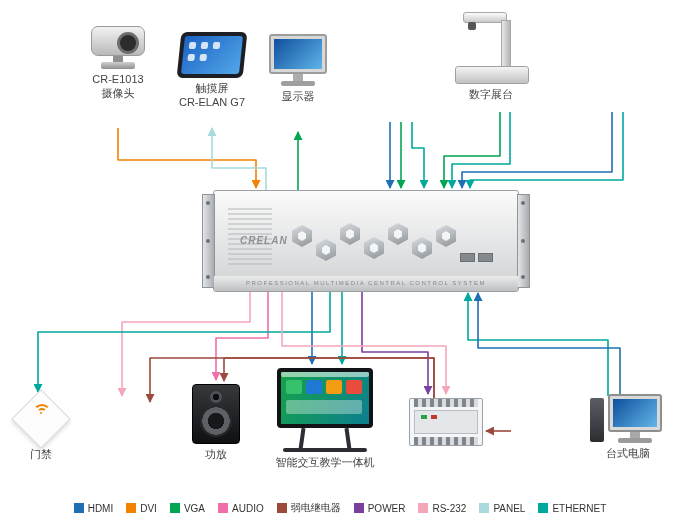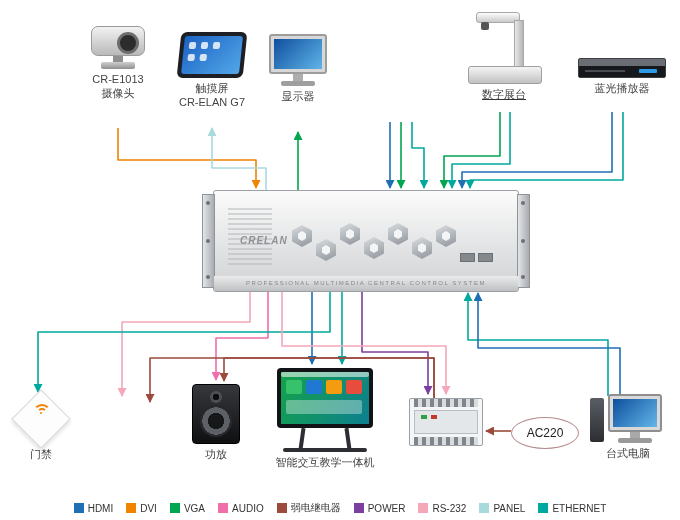--- a/index.html
+++ b/index.html
@@ -237,40 +237,31 @@
       <div class="mon-frame">
           <div class="mon-screen"></div>
         </div>
       <div class="mon-neck"></div>
       <div class="mon-base"></div>
     </div>
     <div class="label">显示器</div>
   </div>
 
 
-  <div class="dev" style="left:459px;top:12px;width:90px;text-decoration:underline;">
+  <div class="dev" style="left:446px;top:12px;width:90px;">
     <div class="ic" style="width:72px;height:72px;">
       <div class="pres-head">
           <div class="pres-cam"></div>
         </div>
       <div class="pres-arm"></div>
       <div class="pres-base"></div>
     </div>
     <div class="label">数字展台</div>
   </div>
 
-  <div class="dev" style="left:572px;top:58px;width:100px;">
-    <div class="ic">
-      <div class="bd-body">
-        <div class="bd-tray"></div>
-        <div class="bd-display"></div>
-      </div>
-    </div>
-    <div class="label">蓝光播放器</div>
-  </div>
 
   <div class="unit">
     <div class="ear left">
       <span class="screw" style="top:6px;"></span>
       <span class="screw" style="top:44px;"></span>
       <span class="screw" style="top:80px;"></span>
     </div>
     <div class="ear right">
       <span class="screw" style="top:6px;"></span>
       <span class="screw" style="top:44px;"></span>
@@ -338,23 +329,20 @@
         <div class="cp-terms-top"></div>
         <div class="cp-mid">
           <span class="cp-led" style="left:6px;"></span>
           <span class="cp-led" style="left:16px;background:#c0392b;"></span>
         </div>
         <div class="cp-terms-bottom"></div>
       </div>
     </div>
   </div>
 
-  <div class="dev" style="left:511px;top:417px;width:68px;">
-    <div class="ac-oval">AC220</div>
-  </div>
 
   <div class="dev" style="left:588px;top:394px;width:80px;">
     <div class="ic" style="position:relative;width:80px;">
       <div class="pc-tower"></div>
       <div class="pc-mon">
           <div class="pc-screen"></div>
         </div>
       <div class="pc-neck"></div>
       <div class="pc-base"></div>
     </div>

